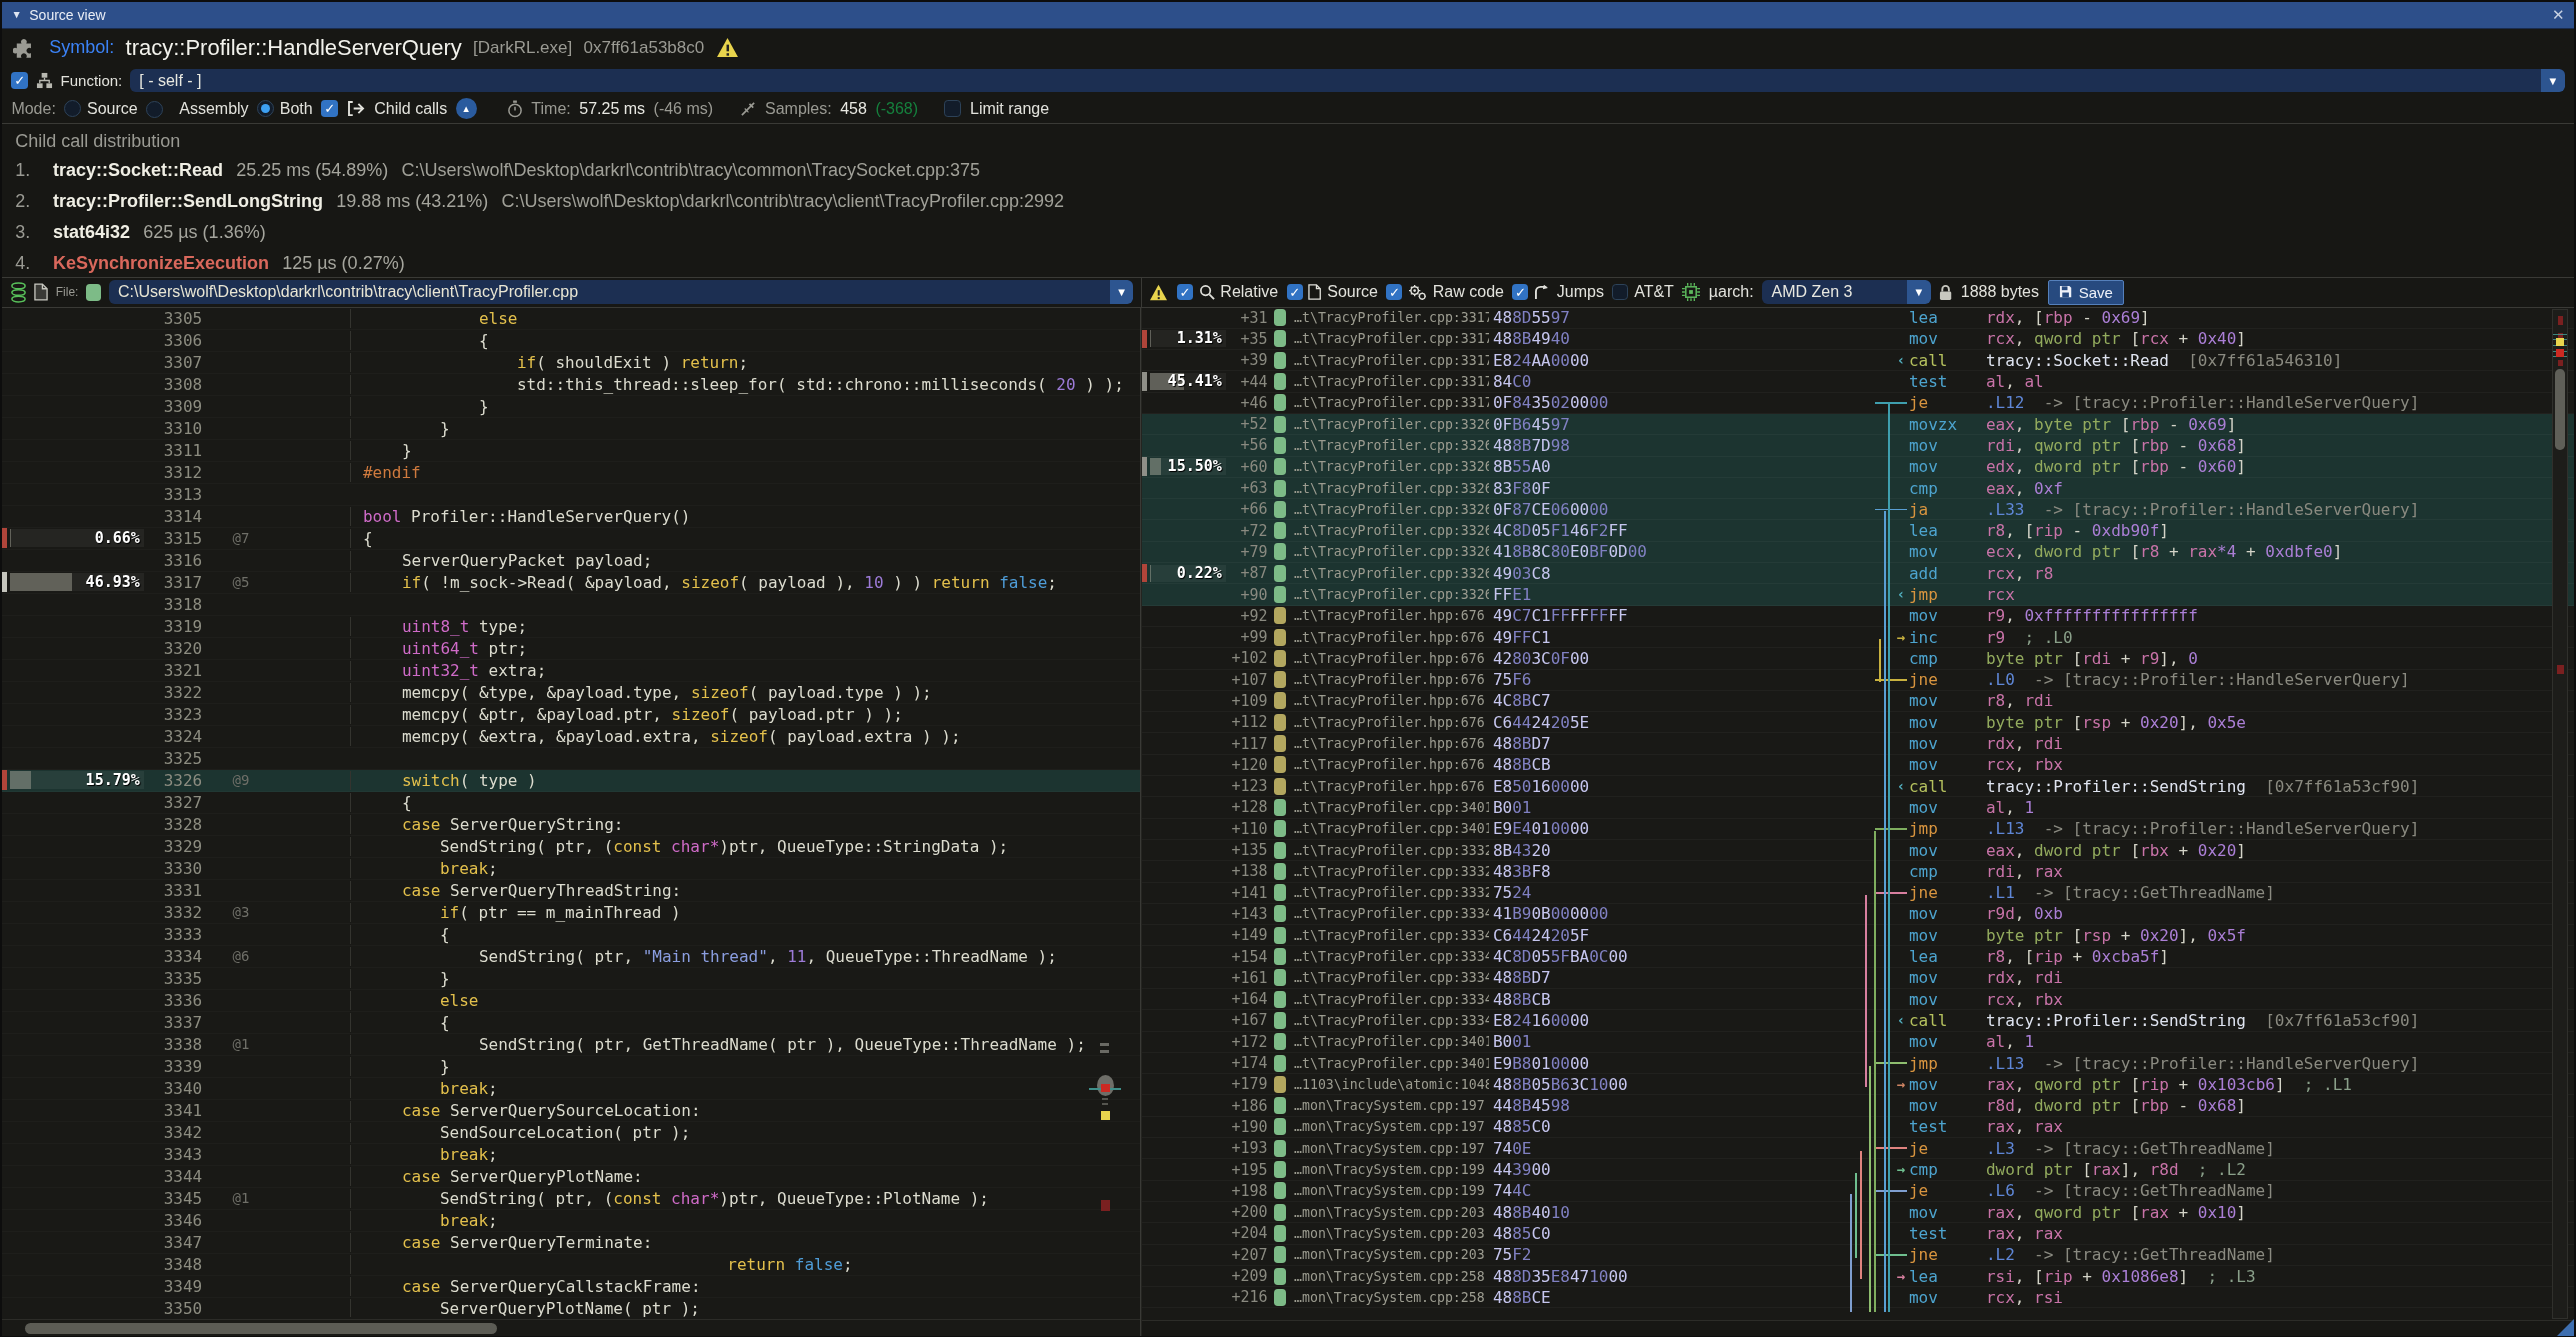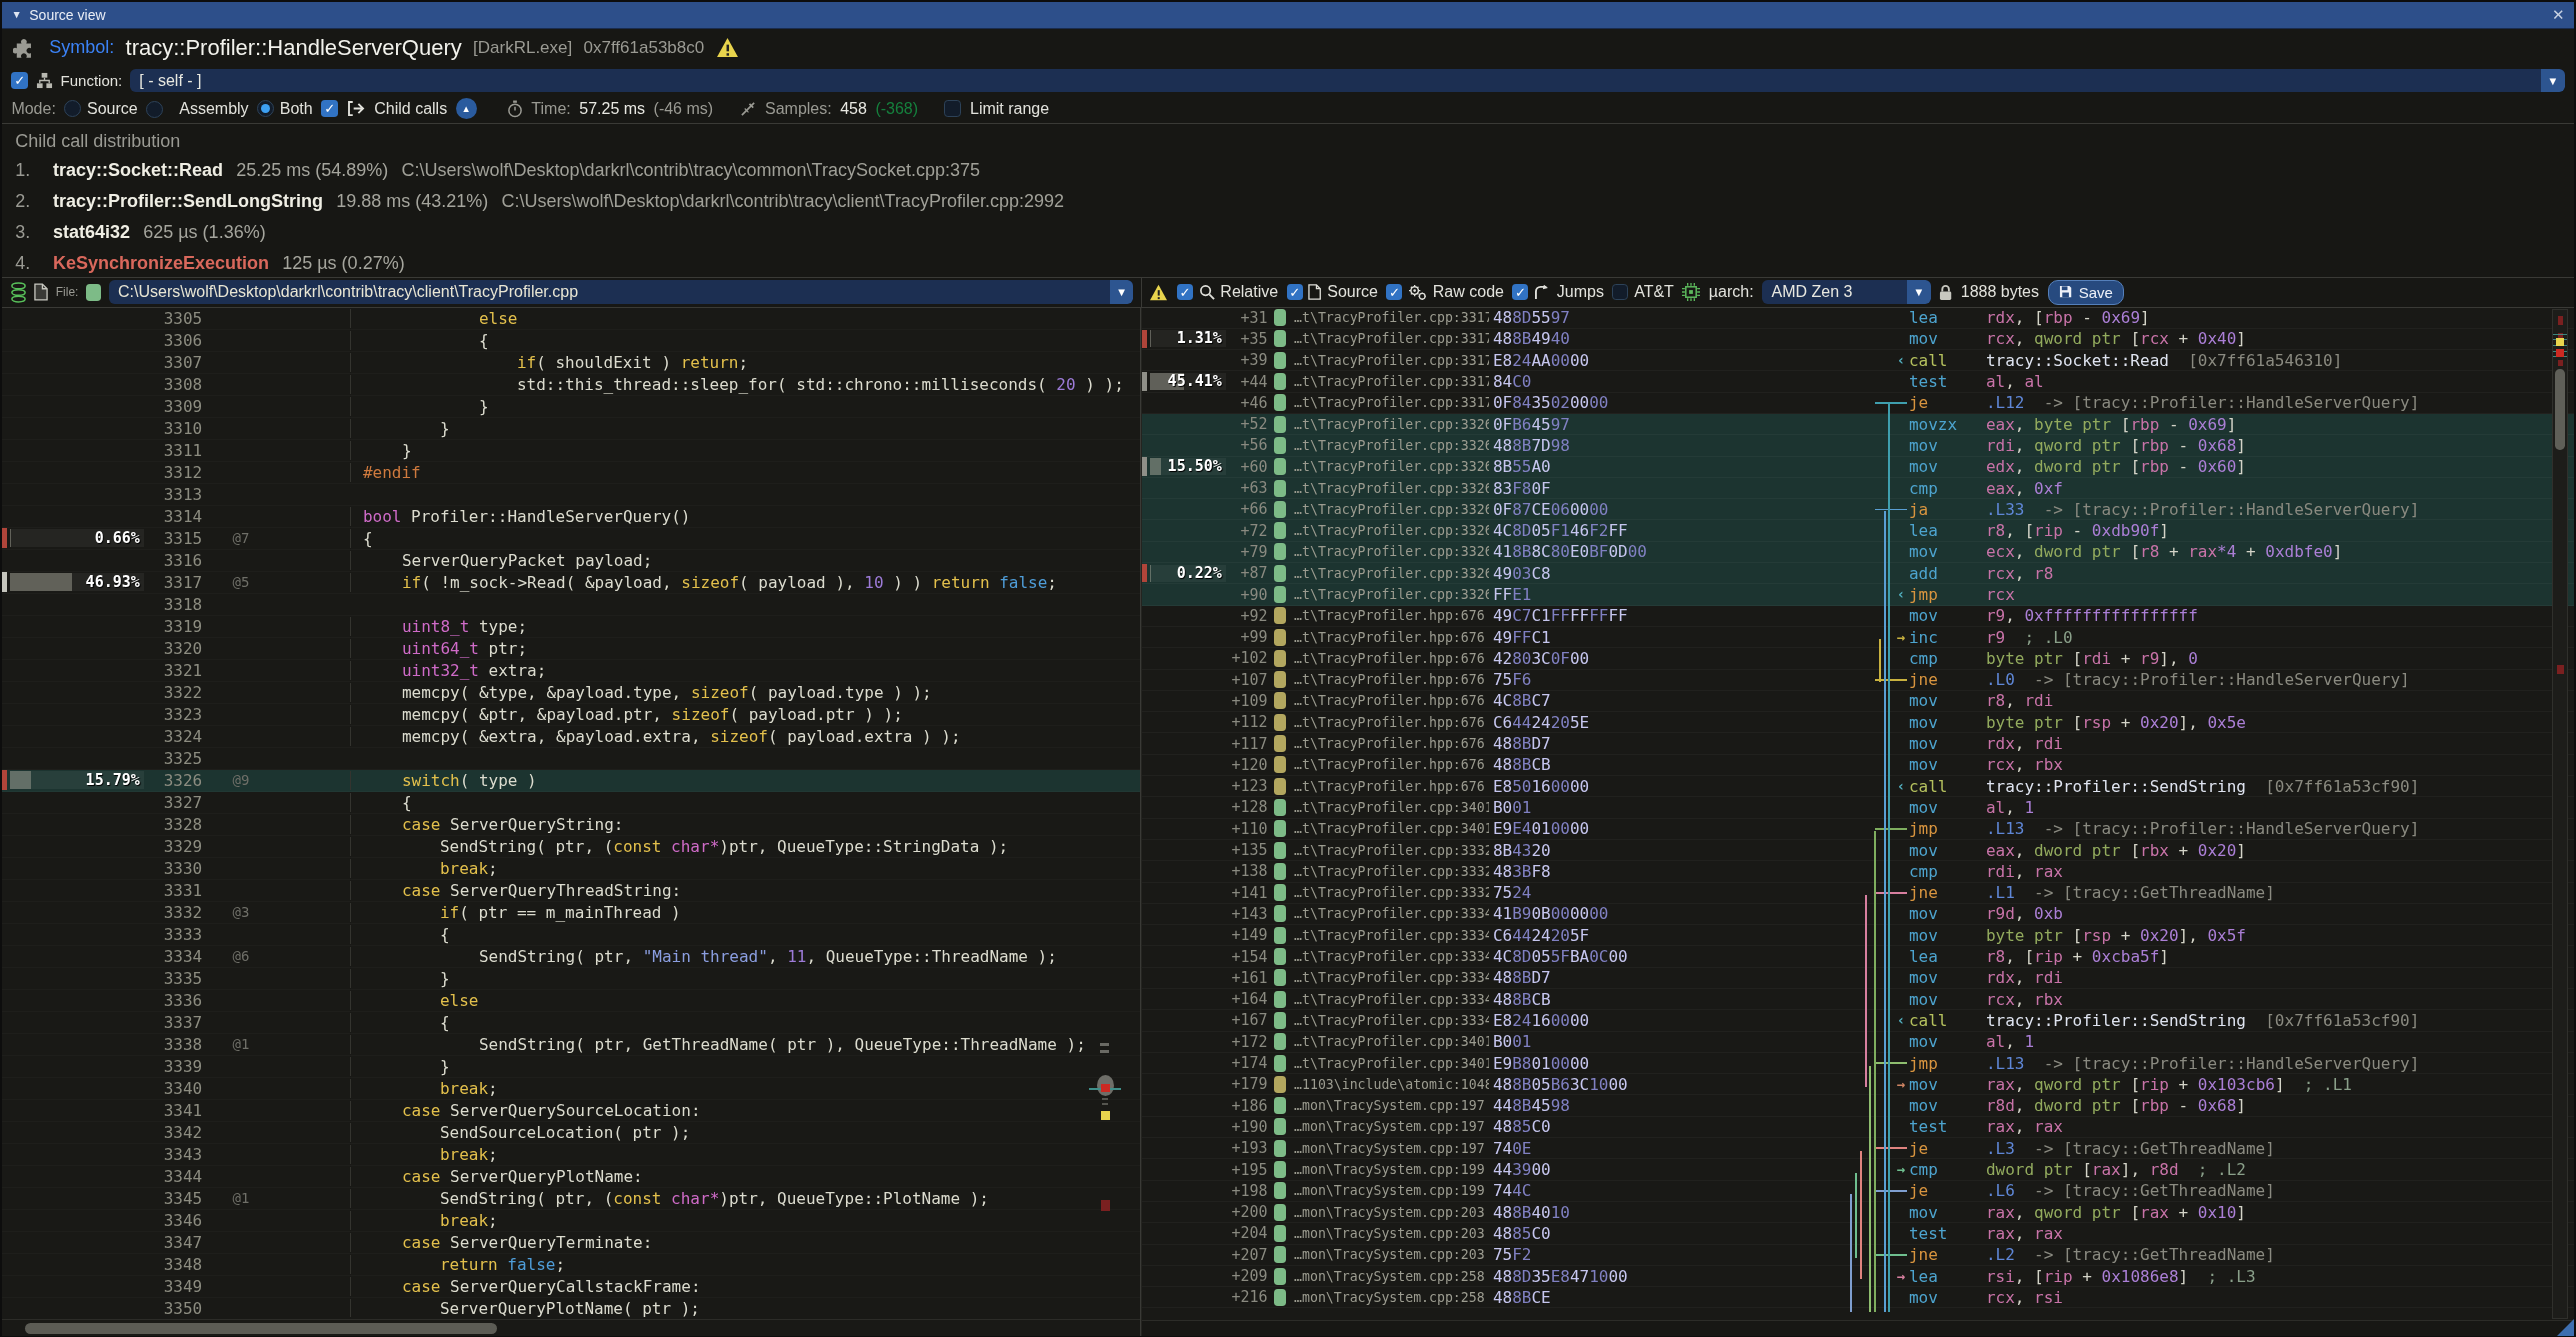--- a/index.html
+++ b/index.html
@@ -47,21 +47,21 @@
   
   .bar-row{height:29px;display:flex;align-items:stretch;border-top:0.9px solid #3a3a36;border-bottom:0.9px solid #3a3a36;}
   .file-bar{width:1139px;display:flex;align-items:center;gap:7.6px;padding:0 7.6px;box-sizing:border-box;}
   .file-combo{flex:1;color:#e9e6d4;}
   .green-sq{width:15px;height:17px;background:#7dbb87;border-radius:3.8px;}
   .vdiv{width:0.9px;background:#3a3a36;}
   .asm-toolbar{flex:1;display:flex;align-items:center;gap:8.5px;padding:0 7.6px;font-size:16px;}
   .tool-group{display:flex;align-items:center;gap:5.7px;}
   .check.small{width:16px;height:16px;}
   .march-combo{width:159px;}
-  .save-btn{display:flex;align-items:center;gap:6.6px;background:#274a7f;border:0.9px solid #5580bb;border-radius:10px;
+  .save-btn{display:flex;align-items:center;gap:6.6px;background:#274a7f;border:0.9px solid #5580bb;border-radius:2px;
     height:23px;padding:0 10.4px;color:#eef1f8;font-size:15px;}
   
   .main{display:flex;height:1032px;}
   .pane-left{width:1139px;position:relative;border-right:0.9px solid #3a3a36;box-sizing:border-box;background:#191916;}
   .pane-right{flex:1;position:relative;background:#191916;border-left:0.9px solid #242420;}
   
   .src-body{position:relative;height:1009px;overflow:hidden;font-family:"DejaVu Sans Mono",monospace;font-size:16px;}
   .src-row{height:22px;display:flex;align-items:center;position:relative;border-bottom:0.9px solid rgba(255,255,255,0.025);box-sizing:border-box;}
   .src-row.hl{background:#1c3430;}
   .cost-bar{position:absolute;left:0;top:0.9px;bottom:0.9px;width:4.7px;}
@@ -605,21 +605,21 @@
           <div class="src-row">
             <div class="pct-cell"></div>
             <div class="lineno">3347</div>
             <div class="anno"></div>
             <div class="code" style="text-indent: 39px;"><span class="tk-kw">case</span><span class="tk-tx"> ServerQueryTerminate:</span></div>
           </div>
           <div class="src-row">
             <div class="pct-cell"></div>
             <div class="lineno">3348</div>
             <div class="anno"></div>
-            <div class="code" style="text-indent: 77px;"><span class="tk-kw">return</span><span class="tk-tx"> </span><span class="tk-bl">false</span><span class="tk-tx">;</span></div>
+            <div class="code" style="text-indent: 77px; text-align: center;"><span class="tk-kw">return</span><span class="tk-tx"> </span><span class="tk-bl">false</span><span class="tk-tx">;</span></div>
           </div>
           <div class="src-row">
             <div class="pct-cell"></div>
             <div class="lineno">3349</div>
             <div class="anno"></div>
             <div class="code" style="text-indent: 39px;"><span class="tk-kw">case</span><span class="tk-tx"> ServerQueryCallstackFrame:</span></div>
           </div>
           <div class="src-row">
             <div class="pct-cell"></div>
             <div class="lineno">3350</div>

